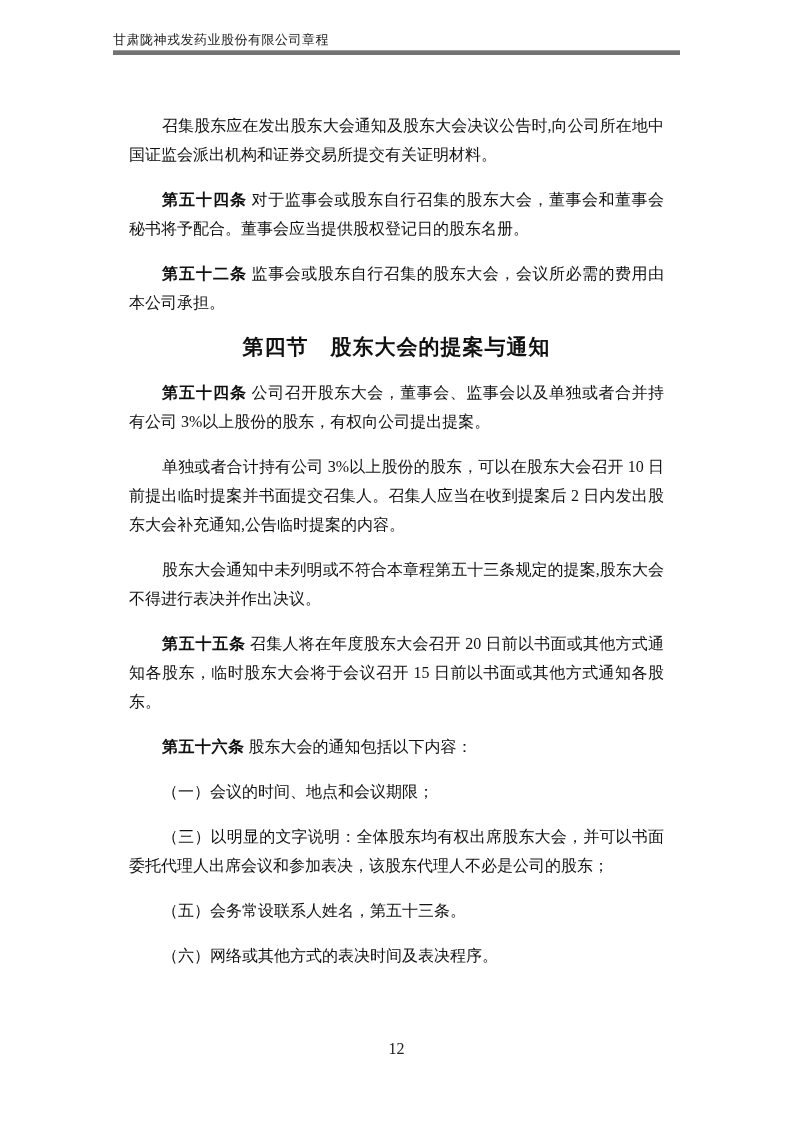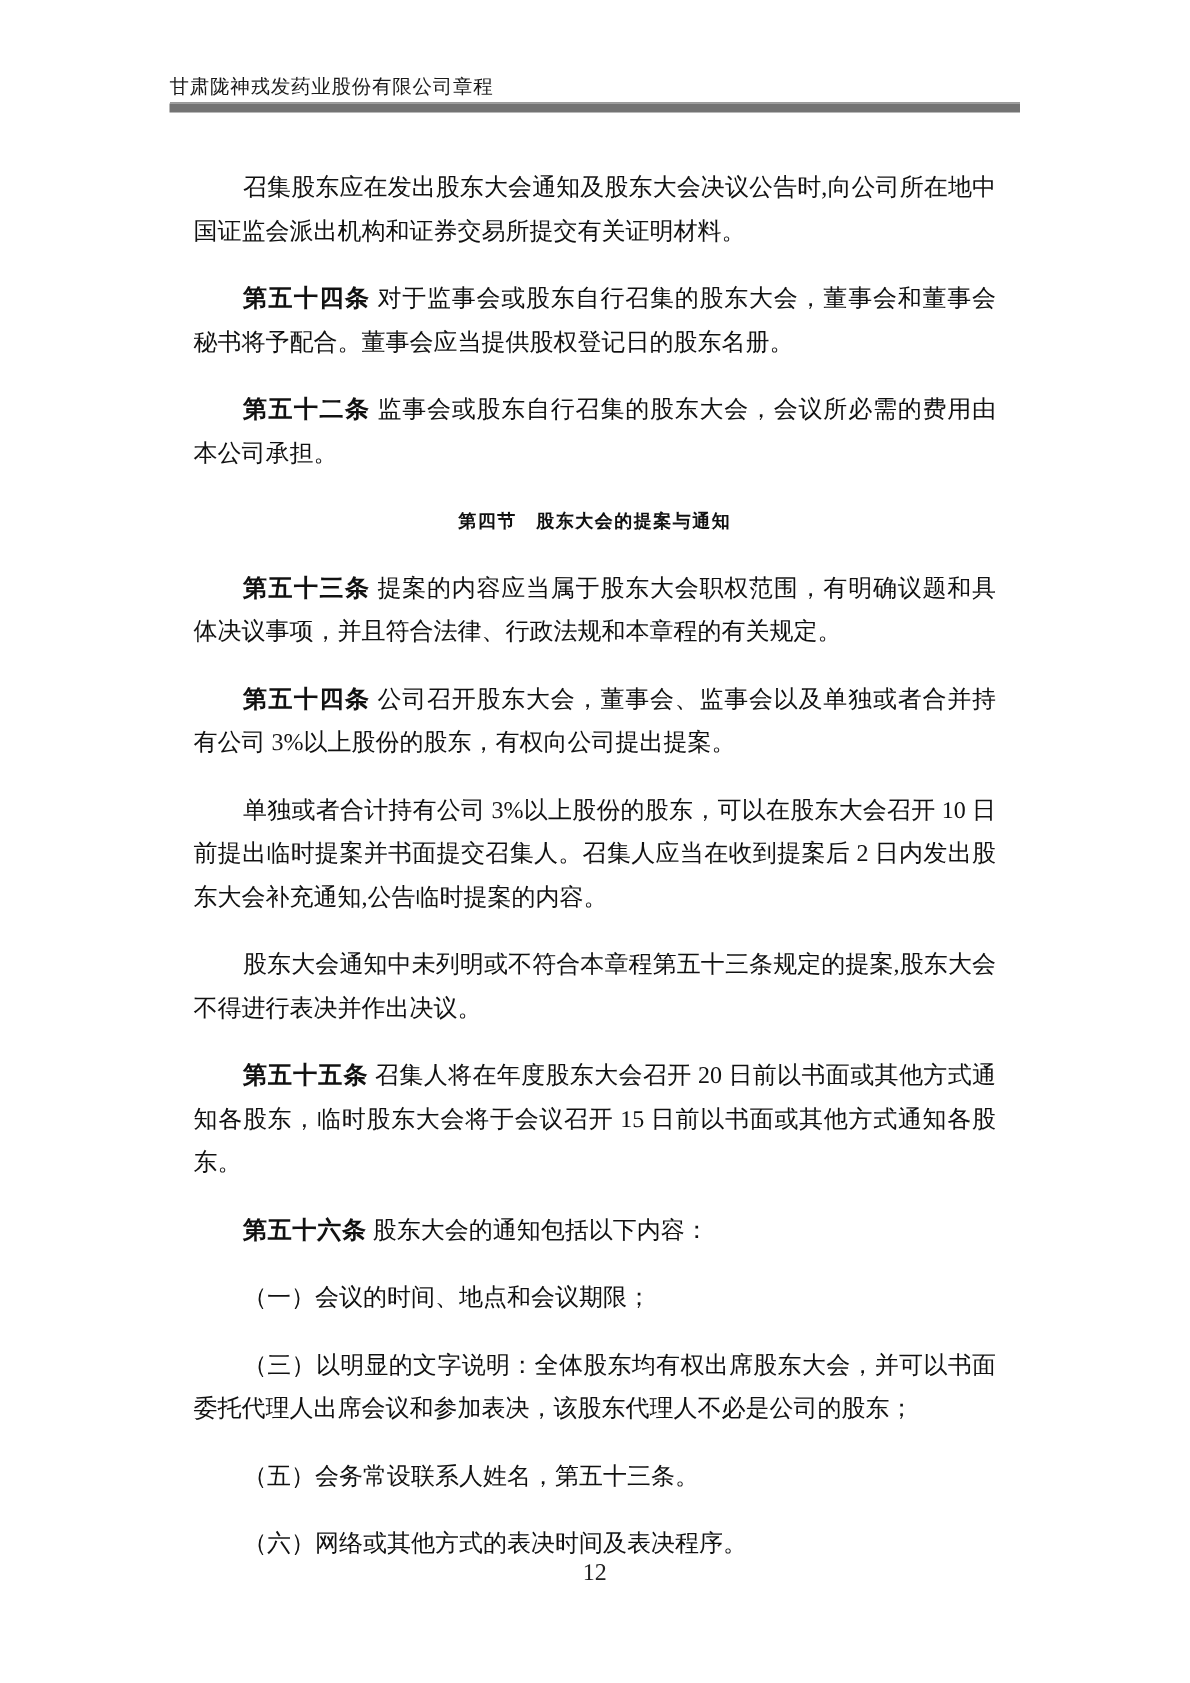--- a/index.html
+++ b/index.html
@@ -13,23 +13,23 @@
     height: 1122px;
     background: #ffffff;
     font-family: "Liberation Serif", "DejaVu Serif", serif;
     color: #111111;
     overflow: hidden;
   }
   .page-header {
     position: absolute;
     left: 113px;
     width: 567px;
-    top: 50px;
+    top: 32px;
     padding-bottom: 4px;
-    border-bottom: 6px solid #737373;
+    border-bottom: 4px solid #737373;
     box-shadow: 0 -1px 0 #9a9a9a inset;
   }
   .page-header .header-title {
     font-size: 13px;
     line-height: 15px;
     color: #1a1a1a;
     letter-spacing: 0.5px;
   }
   .doc-content {
     position: absolute;
@@ -46,21 +46,21 @@
   }
   .doc-content p.list-item {
     margin-top: 4px;
   }
   .doc-content p b.lead {
     font-weight: bold;
     letter-spacing: 0.5px;
   }
   .doc-content h2.section-heading {
     margin: 16px 0 14px 0;
-    font-size: 12px;
+    font-size: 21px;
     line-height: 29px;
     font-weight: bold;
     text-align: center;
     text-indent: 0;
     letter-spacing: 1px;
   }
   .page-footer {
     position: absolute;
     left: 0;
     width: 793px;
@@ -79,21 +79,20 @@
 
   <div class="page-header">
     <div class="header-title">甘肃陇神戎发药业股份有限公司章程</div>
   </div>
 
   <div class="doc-content" id="doc-content">
       <p class="body-paragraph">召集股东应在发出股东大会通知及股东大会决议公告时,向公司所在地中国证监会派出机构和证券交易所提交有关证明材料。</p>
       <p class="body-paragraph"><b class="lead">第五十四条</b> 对于监事会或股东自行召集的股东大会，董事会和董事会秘书将予配合。董事会应当提供股权登记日的股东名册。</p>
       <p class="body-paragraph"><b class="lead">第五十二条</b> 监事会或股东自行召集的股东大会，会议所必需的费用由本公司承担。</p>
       <h2 class="section-heading">第四节　股东大会的提案与通知</h2>
-      <p class="body-paragraph"><b class="lead">第五十三条</b> 提案的内容应当属于股东大会职权范围，有明确议题和具体决议事项，并且符合法律、行政法规和本章程的有关规定。</p>
       <p class="body-paragraph"><b class="lead">第五十四条</b> 公司召开股东大会，董事会、监事会以及单独或者合并持有公司 3%以上股份的股东，有权向公司提出提案。</p>
       <p class="body-paragraph">单独或者合计持有公司 3%以上股份的股东，可以在股东大会召开 10 日前提出临时提案并书面提交召集人。召集人应当在收到提案后 2 日内发出股东大会补充通知,公告临时提案的内容。</p>
       <p class="body-paragraph">股东大会通知中未列明或不符合本章程第五十三条规定的提案,股东大会不得进行表决并作出决议。</p>
       <p class="body-paragraph"><b class="lead">第五十五条</b> 召集人将在年度股东大会召开 20 日前以书面或其他方式通知各股东，临时股东大会将于会议召开 15 日前以书面或其他方式通知各股东。</p>
       <p class="body-paragraph"><b class="lead">第五十六条</b> 股东大会的通知包括以下内容：</p>
       <p class="list-item">（一）会议的时间、地点和会议期限；</p>
       <p class="list-item">（三）以明显的文字说明：全体股东均有权出席股东大会，并可以书面委托代理人出席会议和参加表决，该股东代理人不必是公司的股东；</p>
       <p class="list-item">（五）会务常设联系人姓名，第五十三条。</p>
       <p class="list-item">（六）网络或其他方式的表决时间及表决程序。</p>
     </div>

